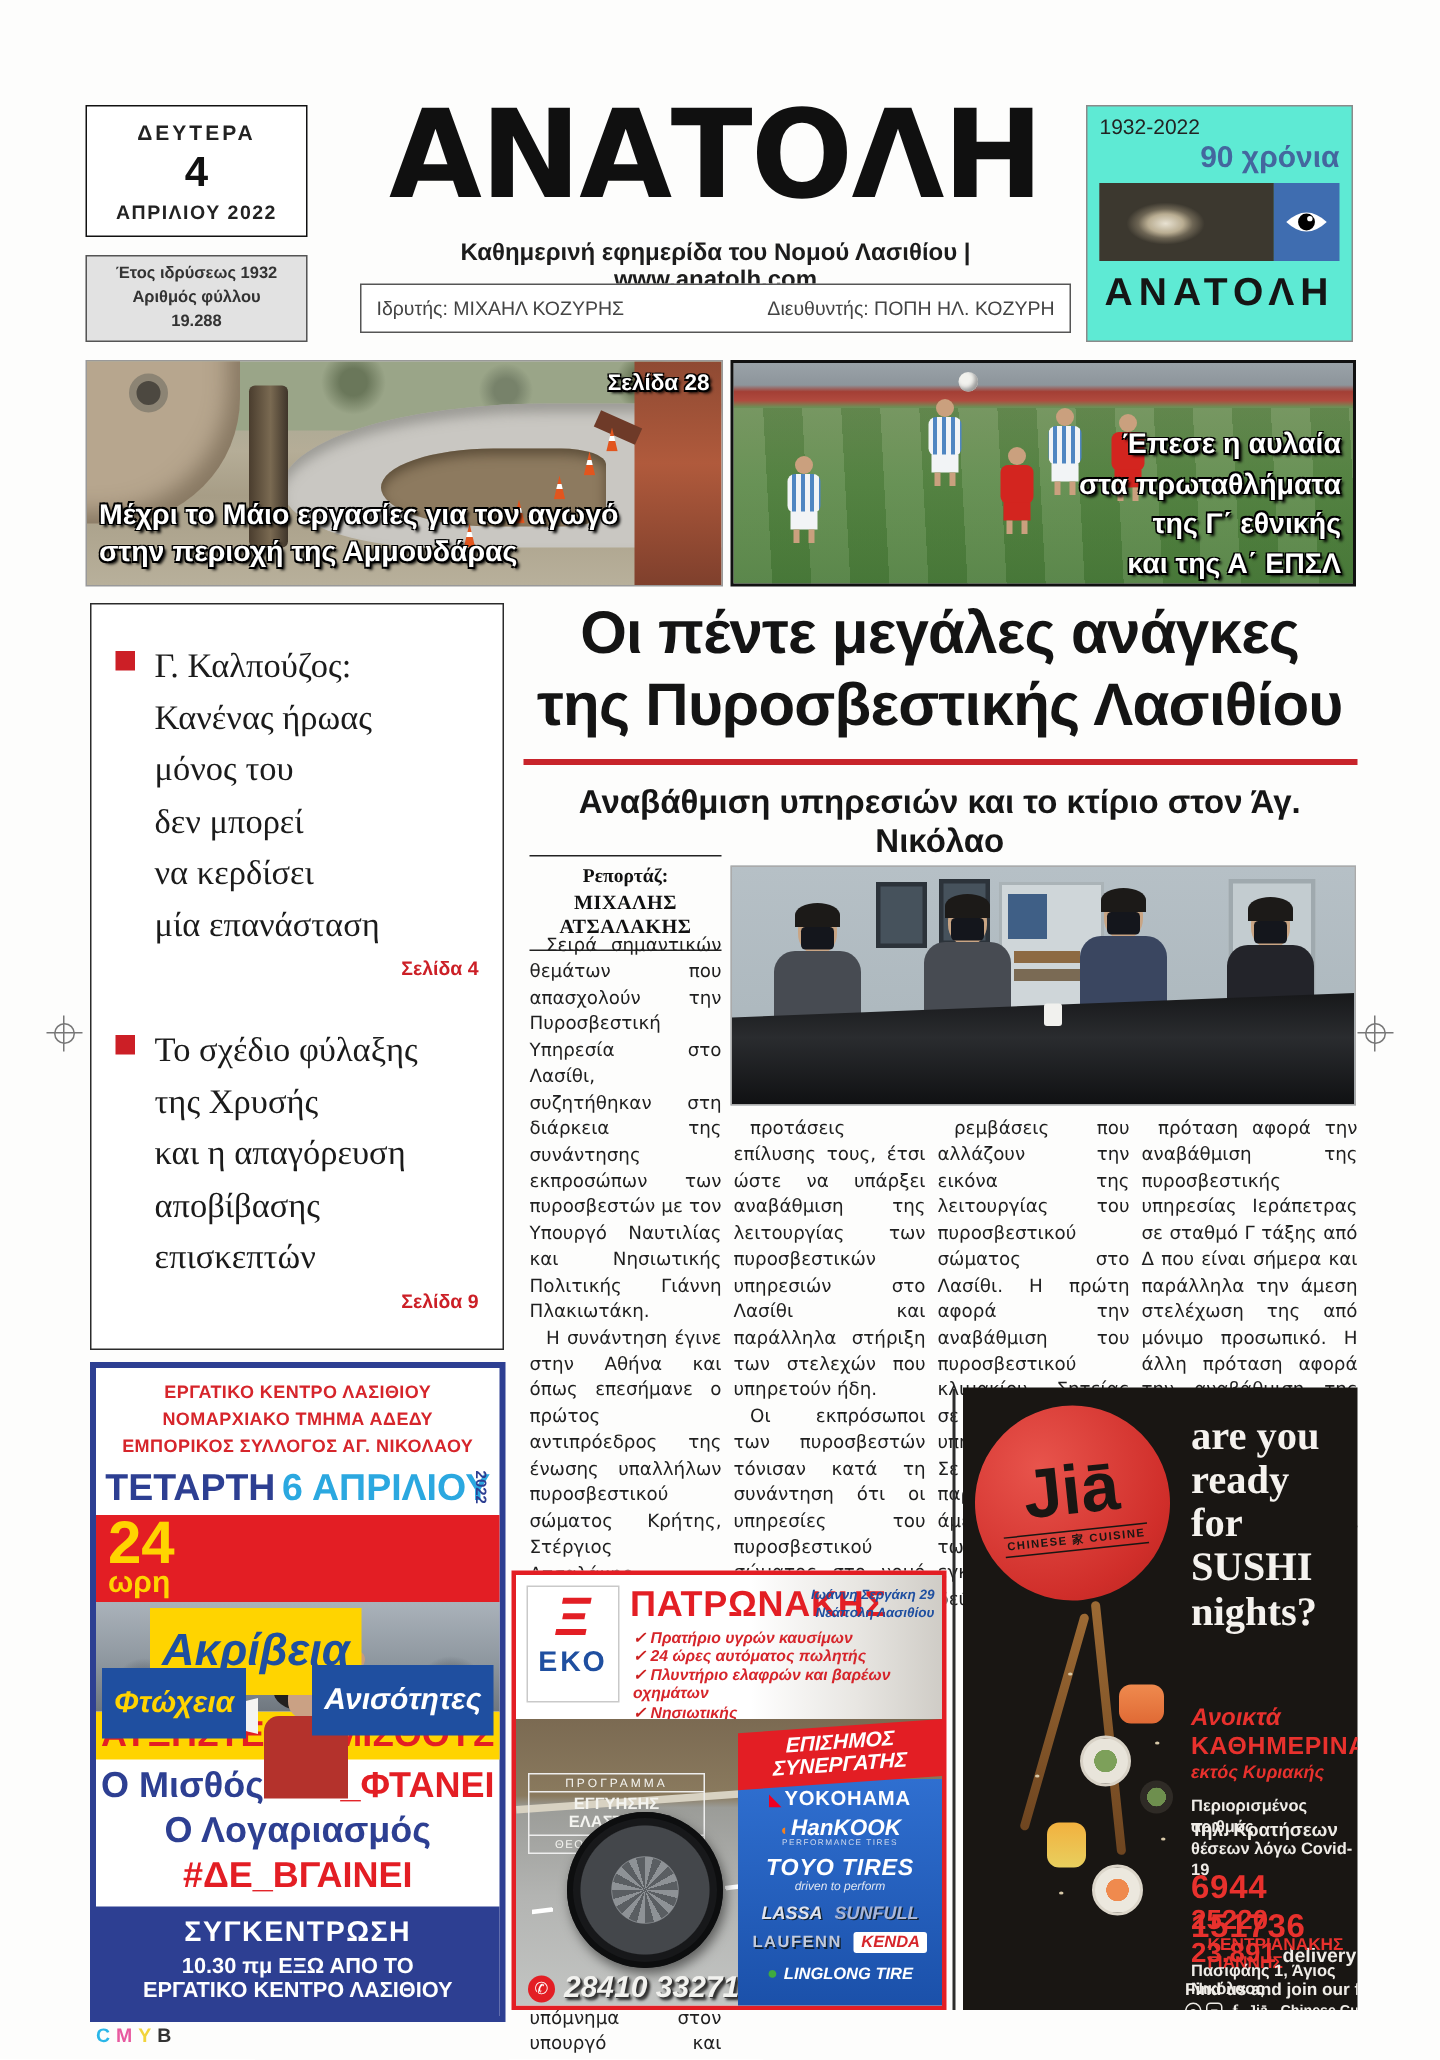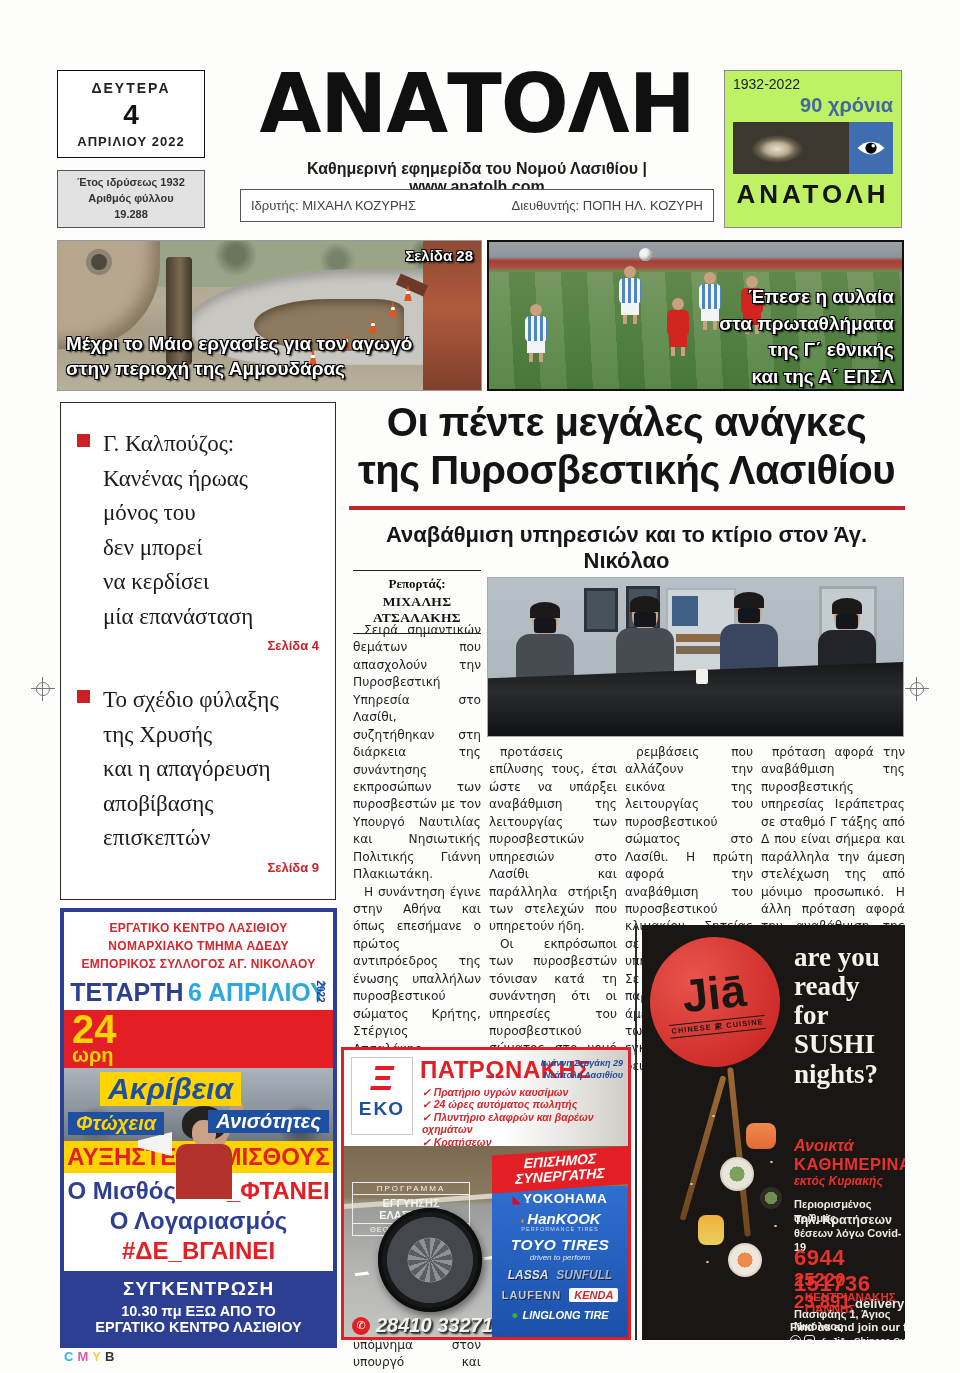--- a/index.html
+++ b/index.html
@@ -24,21 +24,21 @@
   .date-box .d3 { font-size:13px; font-weight:bold; letter-spacing:1px; color:#222; }
   .issue-box { left:57px; top:170px; width:148px; height:58px; border:1.5px solid #555; background:#e2e2e2;
                display:flex; flex-direction:column; align-items:center; justify-content:center; }
   .issue-box div { font-size:11px; font-weight:bold; color:#333; line-height:1.45; }
   .logo { left:238px; top:64px; width:478px; text-align:center; font-family:"DejaVu Sans", sans-serif;
           font-size:80px; font-weight:900; color:#101010; letter-spacing:-1px; transform:scaleY(1.02); line-height:1; }
   .tagline { left:238px; top:160px; width:478px; text-align:center; font-size:16px; font-weight:bold; color:#1c1c1c; }
   .tagline a { color:#1c1c1c; text-decoration:none; }
   .founder-strip { left:240px; top:189px; width:474px; height:33px; border:1.2px solid #555; background:#fff;
                    display:flex; align-items:center; justify-content:space-between; padding:0 10px; font-size:13px; color:#444; }
-  .anniv { left:724px; top:70px; width:178px; height:158px; background:#bef264; border:1px solid #8a8a8a; padding:5px 8px; }
+  .anniv { left:724px; top:70px; width:178px; height:158px; background:#5eead4; border:1px solid #8a8a8a; padding:5px 8px; }
   .anniv .years { font-size:14px; color:#222; }
   .anniv .ninety { text-align:right; font-size:20px; font-weight:bold; color:#44679e; margin-top:2px; }
   .anniv .eyestrip { margin-top:5px; height:52px; display:flex; }
   .anniv .eyephoto { flex:1; background:
       radial-gradient(ellipse 26px 14px at 38% 52%, #e8e2d2 0%, #b9ad92 45%, #6d6554 70%, #3c382f 100%),
       radial-gradient(circle 7px at 39% 52%, #241f18 0%, #4a4336 60%, transparent 70%),
       linear-gradient(100deg, #57504a 0%, #7d7466 30%, #4b463c 60%, #33302a 100%); }
   .anniv .eyebox { width:44px; background:#3f6db0; display:flex; align-items:center; justify-content:center; }
   .anniv .name { text-align:center; font-size:26px; font-weight:bold; letter-spacing:4px; color:#151515; margin-top:5px; }
 
@@ -136,21 +136,21 @@
   .st-red .l2 { font-size:37px; font-weight:900; letter-spacing:2px; line-height:0.95; }
   .st-photo { position:relative; height:131px;
       background: radial-gradient(circle 30px at 12% 80%, #5c646e 20%, transparent 70%),
                   radial-gradient(circle 34px at 88% 82%, #4e565e 20%, transparent 70%),
                   linear-gradient(180deg,#aab2ba 0%, #8e979f 55%, #6f777f 100%); }
   .st-woman-hair { left:118px; top:38px; width:44px; height:34px; border-radius:50% 50% 40% 40%; background:#23201e; }
   .st-woman-face { left:128px; top:52px; width:24px; height:26px; border-radius:45%; background:#caa184; }
   .st-woman-top { left:112px; top:76px; width:56px; height:55px; border-radius:10px 10px 0 0; background:#b4322c; }
   .st-arm { left:158px; top:30px; width:12px; height:52px; background:#c79c7e; transform:rotate(28deg); border-radius:6px; }
   .st-mega { left:74px; top:64px; width:34px; height:24px; background:#f4f4f2; clip-path:polygon(0 35%, 100% 0, 100% 100%, 0 65%); }
-  .chip { position:absolute; font-style:italic; font-weight:900; text-align:center; padding:0 8px; }
+  .chip { position:absolute; font-style:italic; font-weight:900; text-align:center; padding:12px 8px; }
   .chip1 { left:36px; top:4px; font-size:30px; color:#1f4fa0; background:#ffd400; }
   .chip2 { left:4px; top:44px; font-size:20px; color:#ffd400; background:#1f4fa0; }
   .chip3 { right:4px; top:42px; font-size:20px; color:#fff; background:#1f4fa0; }
   .st-yellow { background:#ffd400; text-align:center; padding:2px 0; color:#e31e24; font-weight:900; }
   .st-yellow .big { font-size:24px; } .st-yellow .small { font-size:17px; }
   .st-white { text-align:center; padding:3px 0 5px; font-weight:900; line-height:1.25; }
   .st-white .lbl { color:#2d3f92; font-size:24px; }
   .st-white .tag { color:#e31e24; font-size:24px; }
   .st-navy { background:#2d3f92; color:#fff; text-align:center; padding:7px 0 9px; margin-top:auto; }
   .st-navy .g1 { font-size:19px; font-weight:900; letter-spacing:1px; }
@@ -485,21 +485,21 @@
       </div>
       <div class="ek-title">ΠΑΤΡΩΝΑΚΗΣ</div>
       <div class="ek-addr">
         <div>Ιωάννη Σεργάκη 29</div>
         <div>Νεάπολη Λασιθίου</div>
       </div>
       <div class="ek-svcs">
           <div>Πρατήριο υγρών καυσίμων</div>
           <div>24 ώρες αυτόματος πωλητής</div>
           <div>Πλυντήριο ελαφρών και βαρέων οχημάτων</div>
-          <div>Κρατήσεων</div>
+          <div>Νησιωτικής</div>
           <div>Βουλκανιζατέρ</div>
         </div>
     </div>
     <div class="ek-photo">
       <div class="abs ek-rail"></div>
       <div class="abs ek-road-line"></div>
       <div class="abs ek-program">
         <div class="p1">ΠΡΟΓΡΑΜΜΑ</div>
         <div class="p2">ΕΓΓΥΗΣΗΣ ΕΛΑΣΤΙΚΩΝ</div>
         <div class="p3">ΘΕΟΧΑΡΑΚΗΣ Α.Ε.</div>

